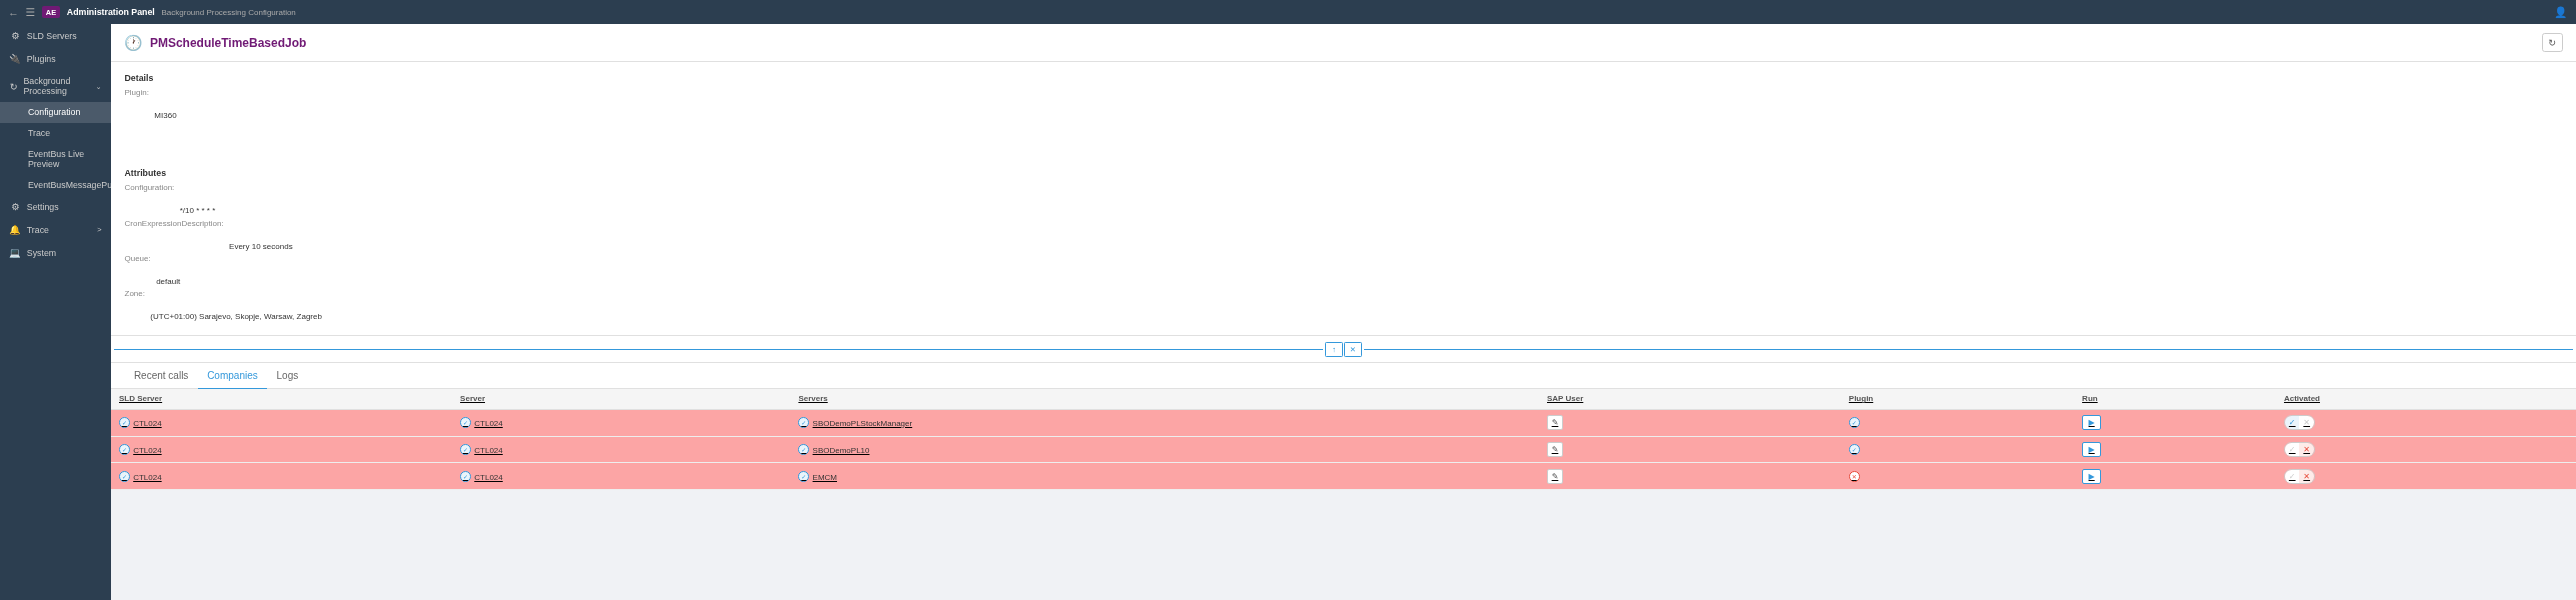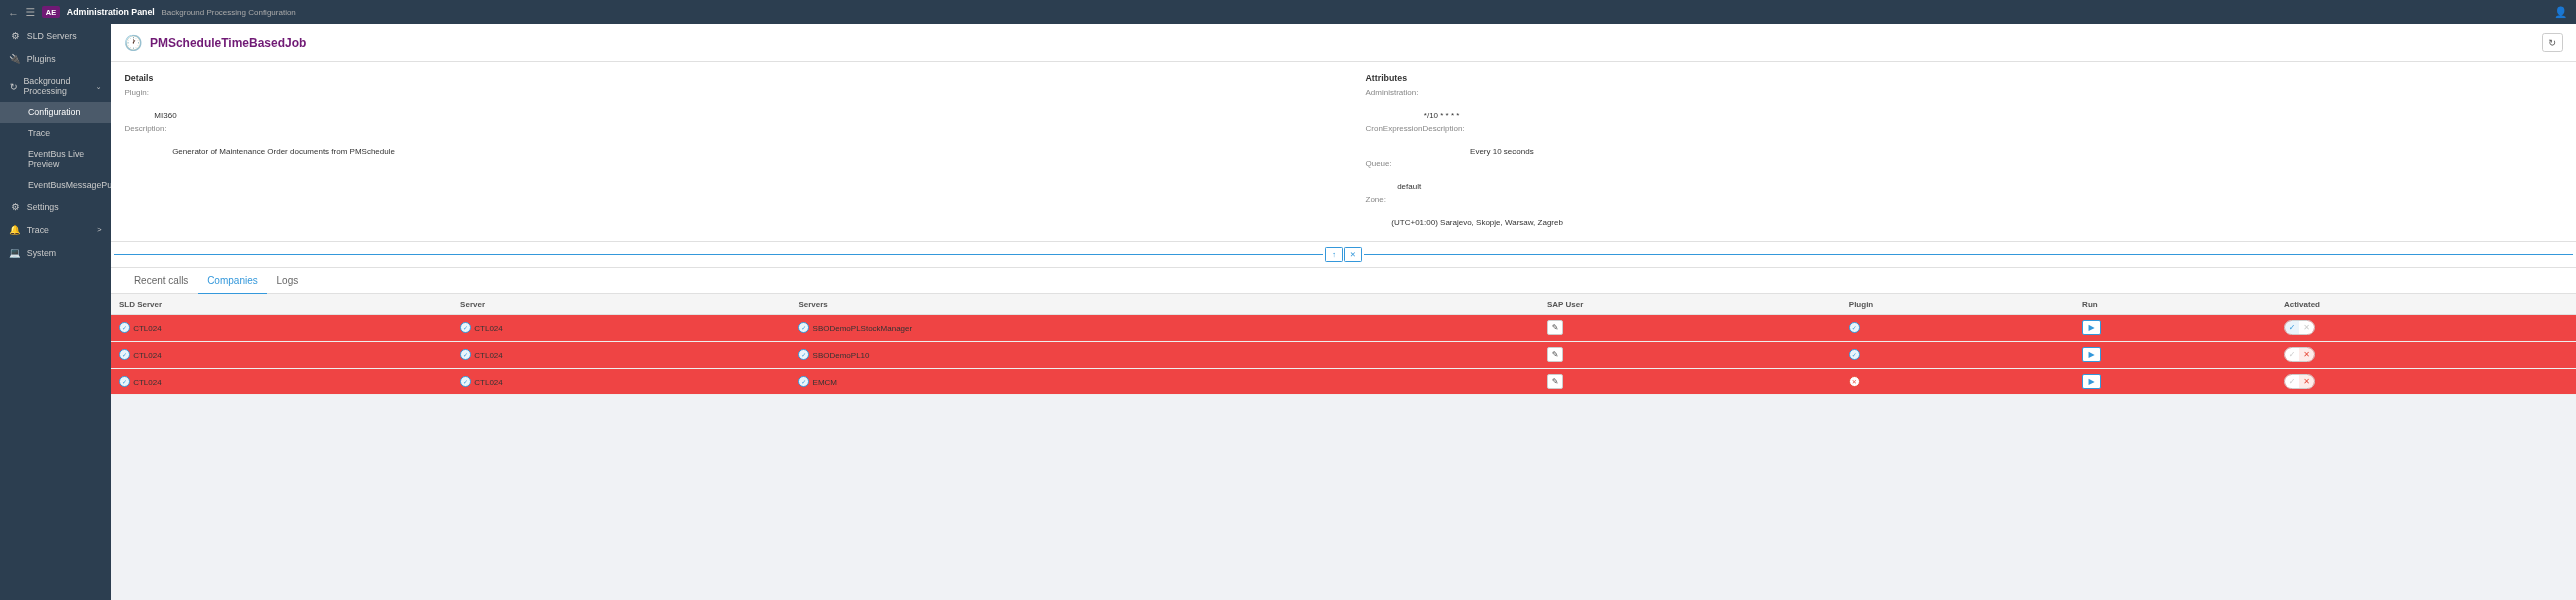--- a/index.html
+++ b/index.html
@@ -100,20 +100,21 @@
       color: #555;
     }
 
     
     .details-section {
       background: white;
       padding: 10.8px 13.5px;
       display: flex;
       gap: 44px;
       border-bottom: 0.7px solid #e0e0e0;
+      flex-direction: column;
     }
     .details-block, .attributes-block { flex: 1; }
     .section-label { font-weight: 600; font-size: 8.8px; color: #333; margin-bottom: 5.4px; }
     .detail-row { display: flex; gap: 5.4px; margin-bottom: 3.4px; font-size: 8px; color: #555; }
     .detail-key { color: #888; white-space: nowrap; }
     .detail-val { color: #333; margin-top: 23px; }
 
     
     .divider-section {
       background: white;
@@ -153,22 +154,23 @@
       cursor: pointer;
       font-size: 10px;
       color: #666;
       border-bottom: 1.3px solid transparent;
       margin-bottom: -0.7px;
     }
     .tab.active { color: #3498db; border-bottom-color: #3498db; font-weight: 500; }
 
     
     .table-section {
-      background: #ef4444;
+      background: #fca5a5;
       overflow-x: auto;
+      text-decoration: underline;
     }
     table {
       width: 100%;
       border-collapse: collapse;
     }
     thead tr {
       background: #f5f5f5;
       border-bottom: 0.7px solid #e0e0e0;
     }
     thead th {
@@ -318,29 +320,25 @@
       <button class="refresh-btn">↻</button>
     </div>
 
     <div class="details-section">
       <div class="details-block">
         <div class="section-label">Details</div>
         <div class="detail-row">
           <span class="detail-key">Plugin:</span>
           <span class="detail-val">MI360</span>
         </div>
-        <div class="detail-row">
-          <span class="detail-key">Description:</span>
-          <span class="detail-val">Generator of Maintenance Order documents from PMSchedule</span>
-        </div>
       </div>
       <div class="attributes-block">
         <div class="section-label">Attributes</div>
         <div class="detail-row">
-          <span class="detail-key">Administration:</span>
+          <span class="detail-key">Configuration:</span>
           <span class="detail-val">*/10 * * * *</span>
         </div>
         <div class="detail-row">
           <span class="detail-key">CronExpressionDescription:</span>
           <span class="detail-val">Every 10 seconds</span>
         </div>
         <div class="detail-row">
           <span class="detail-key">Queue:</span>
           <span class="detail-val">default</span>
         </div>

